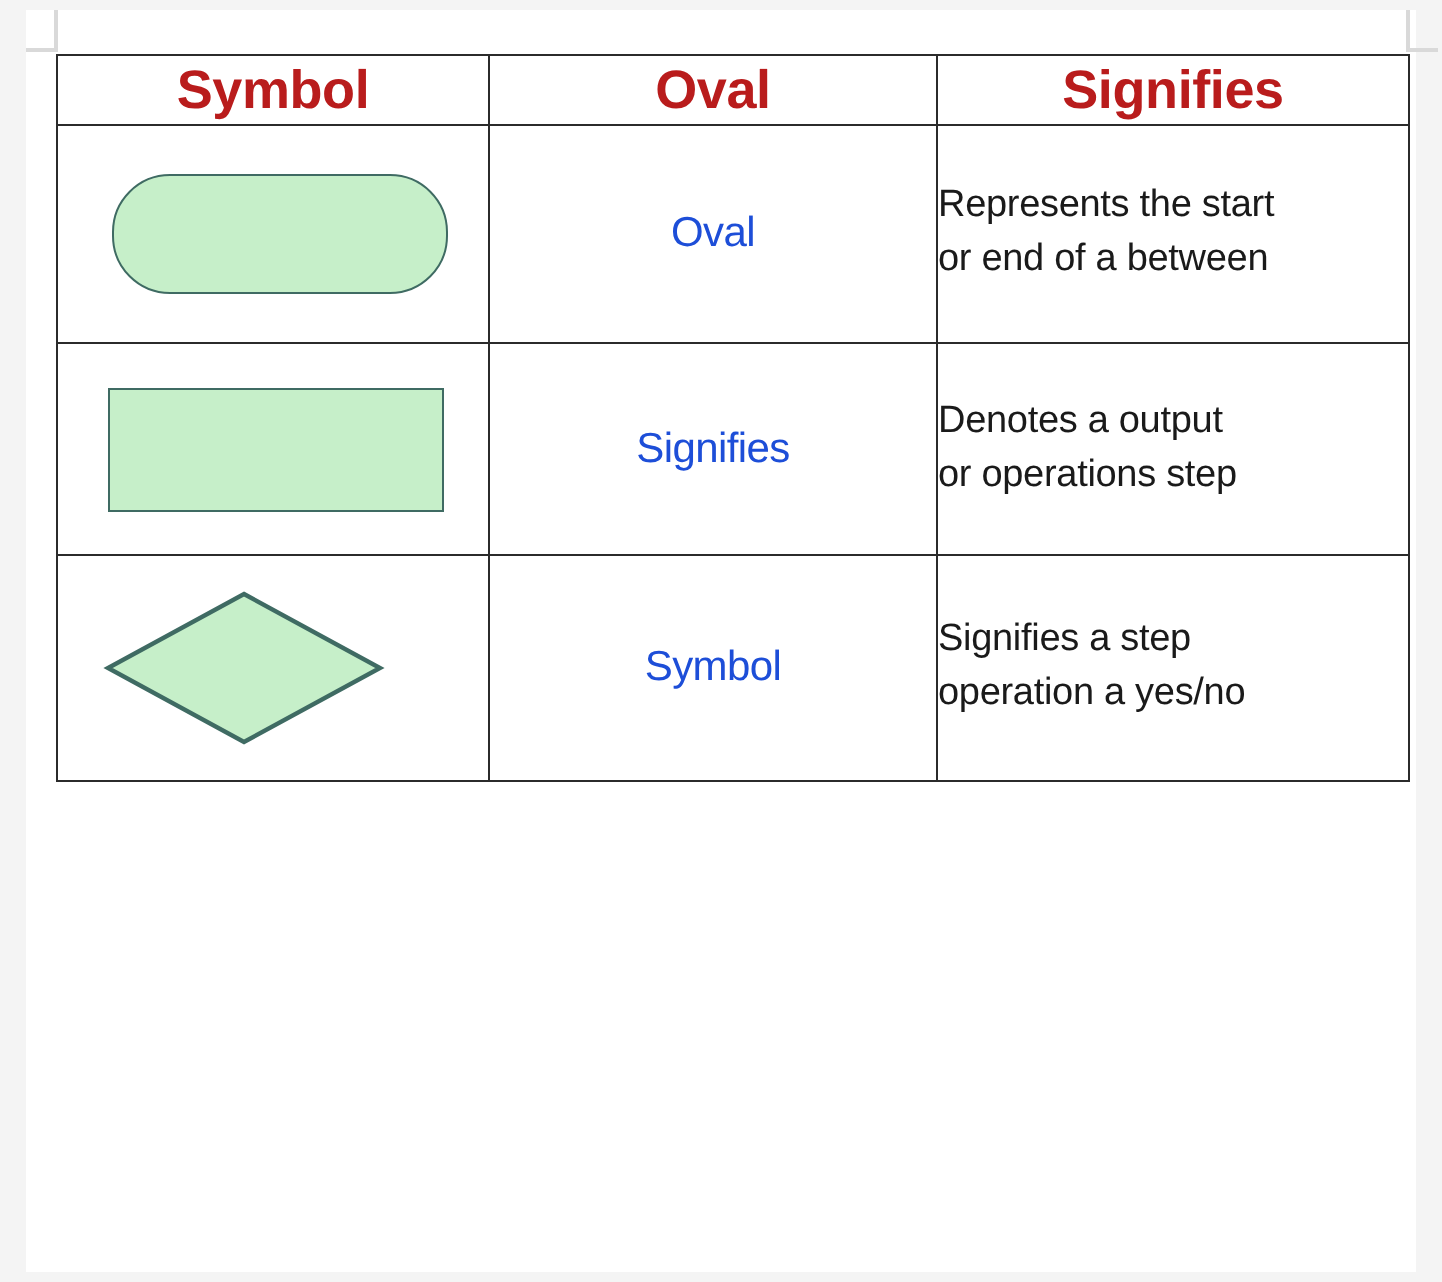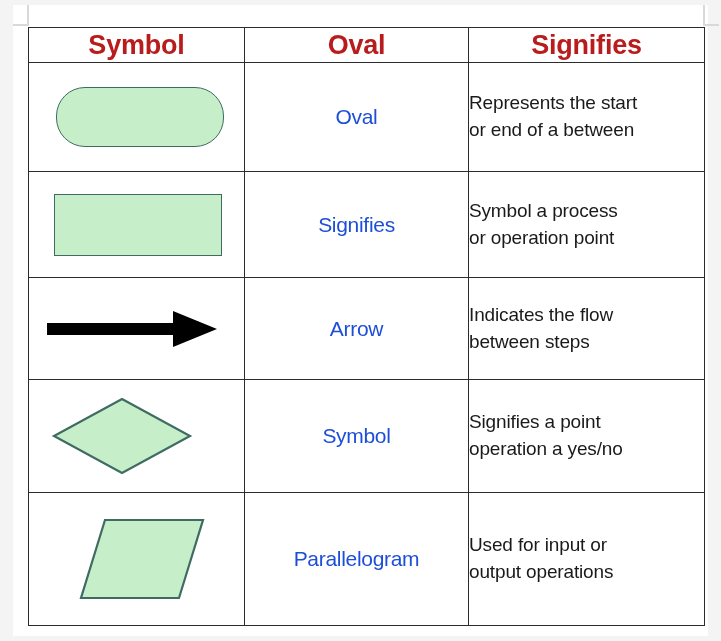--- a/index.html
+++ b/index.html
@@ -158,64 +158,36 @@
     </tr>
 
     <tr class="row-rectangle">
       <td>
         <div class="sym-wrap sym-pad">
           <div class="shape-rectangle"></div>
         </div>
       </td>
       <td class="name-cell">Signifies</td>
       <td class="func-cell">
-        <div>Symbol a process</div>
-        <div>or operation point</div>
+        <div>Denotes a output</div>
+        <div>or operations step</div>
       </td>
     </tr>
 
-    <tr class="row-arrow">
-      <td>
-        <div class="sym-wrap">
-          <svg class="shape-arrow" width="172" height="40" viewBox="0 0 172 40">
-            <path d="M0 14 L126 14 L126 2 L170 20 L126 38 L126 26 L0 26 Z" fill="#000000"></path>
-          </svg>
-        </div>
-      </td>
-      <td class="name-cell">Arrow</td>
-      <td class="func-cell">
-        <div>Indicates the flow</div>
-        <div>between steps</div>
-      </td>
-    </tr>
 
     <tr class="row-diamond">
       <td>
         <div class="sym-wrap">
           <svg class="shape-diamond" width="142" height="80" viewBox="0 0 142 80">
             <polygon points="71,3 139,40 71,77 3,40" fill="#c6efc9" stroke="#3f6b63" stroke-width="2.2"></polygon>
           </svg>
         </div>
       </td>
       <td class="name-cell">Symbol</td>
       <td class="func-cell">
-        <div>Signifies a point</div>
+        <div>Signifies a step</div>
         <div>operation a yes/no</div>
       </td>
     </tr>
 
-    <tr class="row-parallelogram">
-      <td>
-        <div class="sym-wrap">
-          <svg class="shape-parallelogram" width="126" height="82" viewBox="0 0 126 82">
-            <polygon points="26,2 124,2 100,80 2,80" fill="#c6efc9" stroke="#3f6b63" stroke-width="2.2"></polygon>
-          </svg>
-        </div>
-      </td>
-      <td class="name-cell">Parallelogram</td>
-      <td class="func-cell">
-        <div>Used for input or</div>
-        <div>output operations</div>
-      </td>
-    </tr>
 
   </tbody>
 </table>
 
 </body></html>

